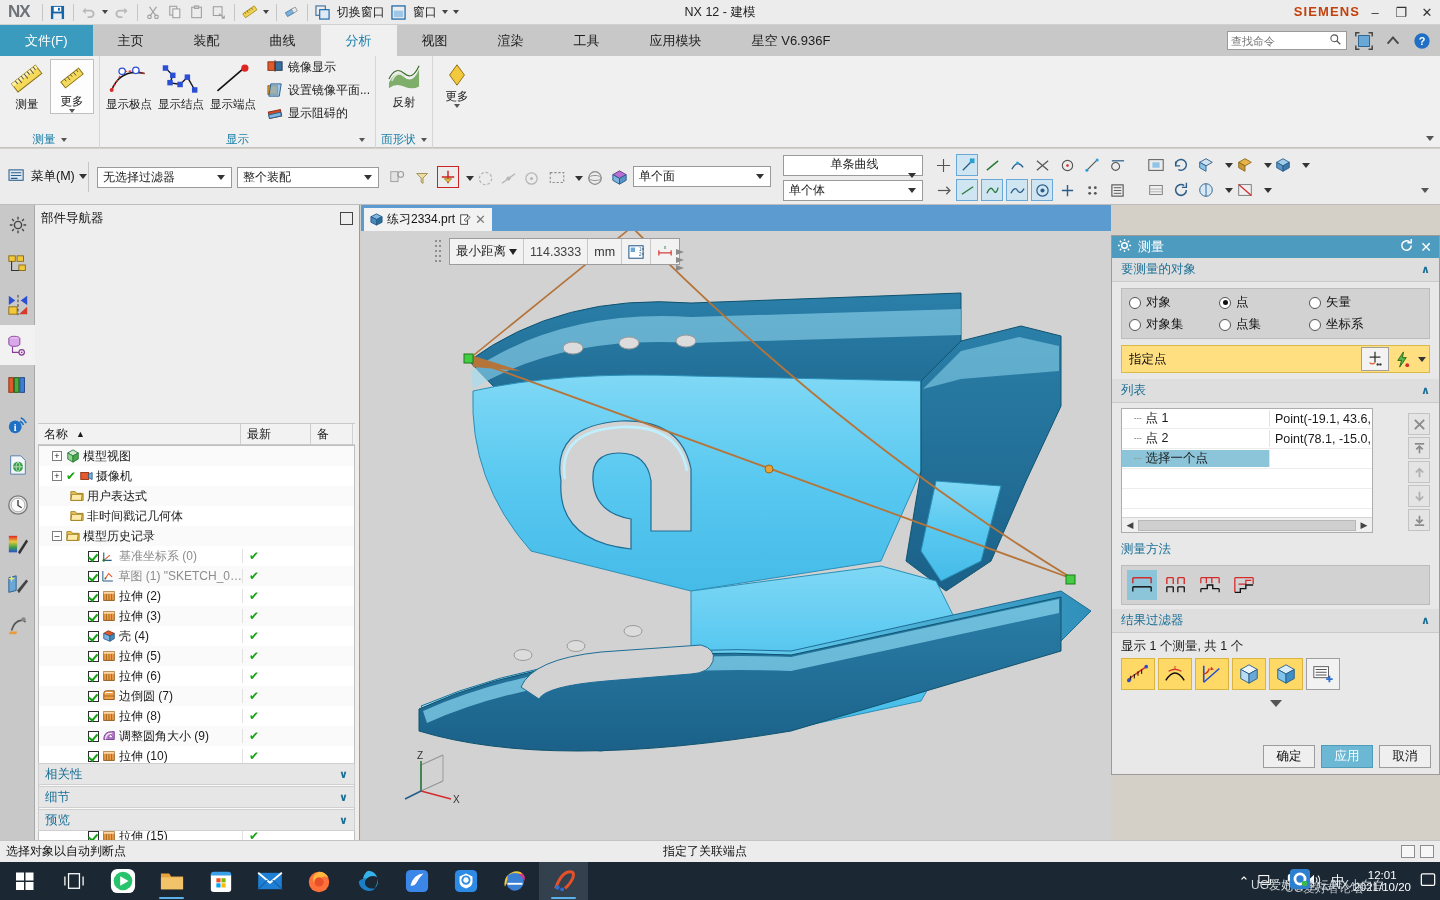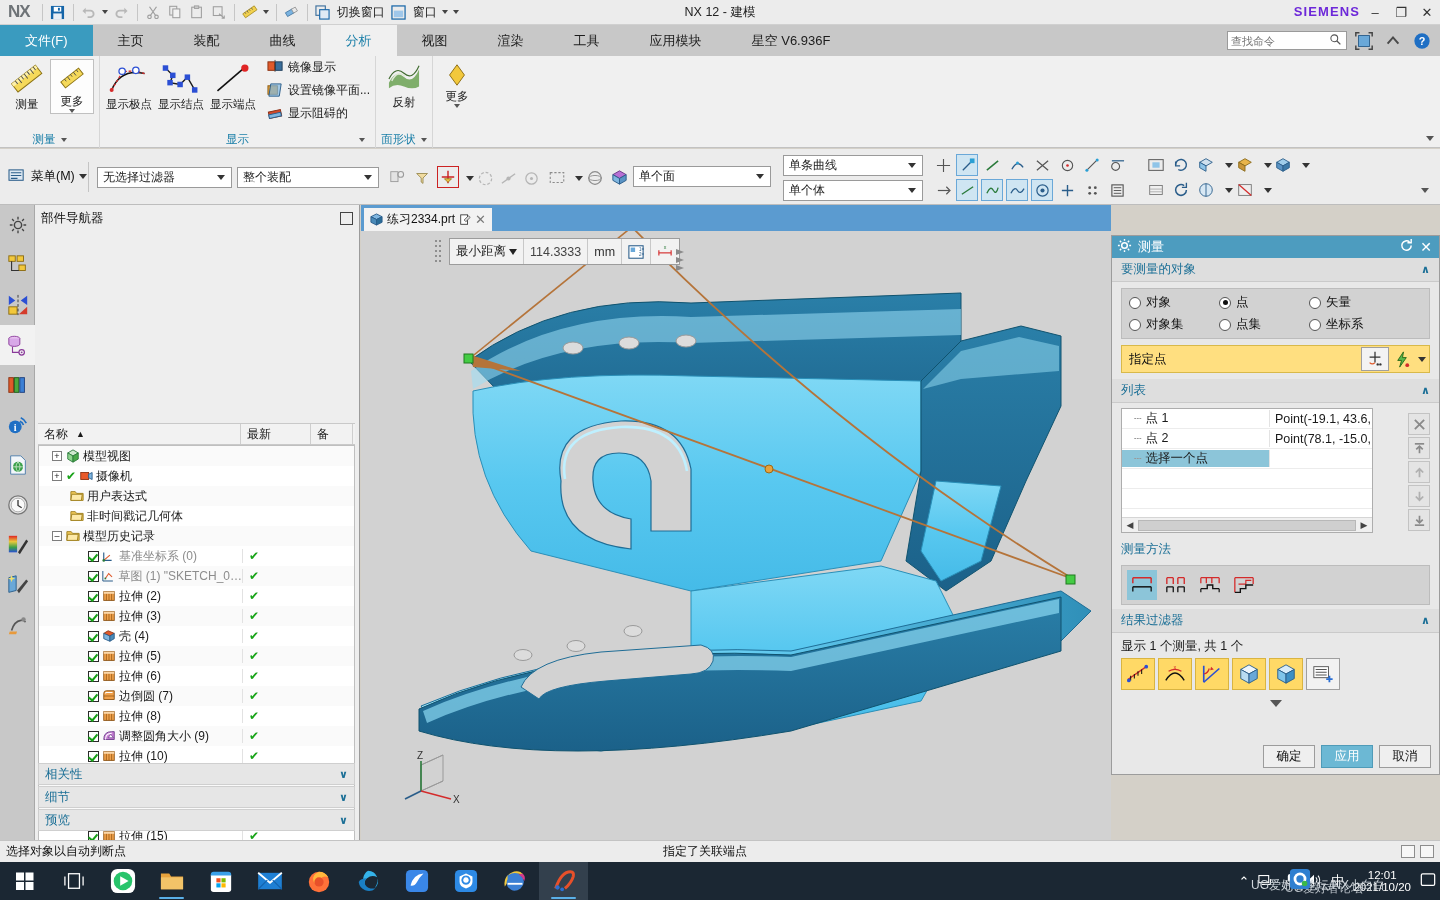--- a/index.html
+++ b/index.html
@@ -25,21 +25,21 @@
   .tb-btn { width:22px; height:21px; display:flex; align-items:center; justify-content:center;
     position:relative; }
   .tb-btn svg { display:block; }
   .tb-caret { width:11px; height:21px; display:flex; align-items:center; justify-content:center; }
   .tb-caret:after { content:""; border-left:3.5px solid transparent; border-right:3.5px solid transparent;
     border-top:4px solid #444; }
   .tb-text { font-size:12px; color:#222; padding:0 3px; }
   .title-center { position:absolute; left:0; right:0; text-align:center; font-size:12.5px; color:#222;
     pointer-events:none; }
   .siemens { position:absolute; right:80px; top:4px; font-size:13px; font-weight:bold;
-    color:#6d28d9; letter-spacing:1.1px; font-family:"Liberation Sans",sans-serif; }
+    color:#c2410c; letter-spacing:1.1px; font-family:"Liberation Sans",sans-serif; }
   .winbtns { position:absolute; right:0; top:0; height:25px; display:flex; align-items:center; }
   .wbtn { width:26px; height:25px; display:flex; align-items:center; justify-content:center;
     font-size:13px; color:#333; }
 
   
   .tabbar { position:absolute; left:0; top:25px; width:1440px; height:31px;
     background:#c8c8c8; display:flex; align-items:stretch; }
   .tab { padding:0 25px; display:flex; align-items:center; font-size:13px; color:#1c1c1c; }
   .tab.file { background:#3a9bbf; color:#fff; }
   .tab.active { background:#f0f0f0; color:#1b7fa8; }
@@ -556,21 +556,21 @@
           <path d="M3 7 L10 3 L17 7 L10 11 Z" fill="#b76fd4" stroke="#6a3a88"></path>
           <path d="M3 7 v6 L10 17 v-6 Z" fill="#7fb6e0" stroke="#2a5d8a"></path>
           <path d="M17 7 v6 L10 17 v-6 Z" fill="#5a93c4" stroke="#2a5d8a"></path>
         </svg>
     </div>
     <div class="dd" style="left:633px; top:17px; width:138px;">
       <span>单个面</span>
       <span class="arrow"></span>
     </div>
 
-    <div class="dd" style="left:783px; top:6px; width:140px;">
+    <div class="dd" style="left:783px; top:6px; width:140px;flex-direction:column;">
       <span>单条曲线</span>
       <span class="arrow"></span>
     </div>
     <div class="dd" style="left:783px; top:31px; width:140px;">
       <span>单个体</span>
       <span class="arrow"></span>
     </div>
 
     <div class="sb-icon" style="left:932px; top:5px;">
       <svg width="15" height="15" viewBox="0 0 16 16">

